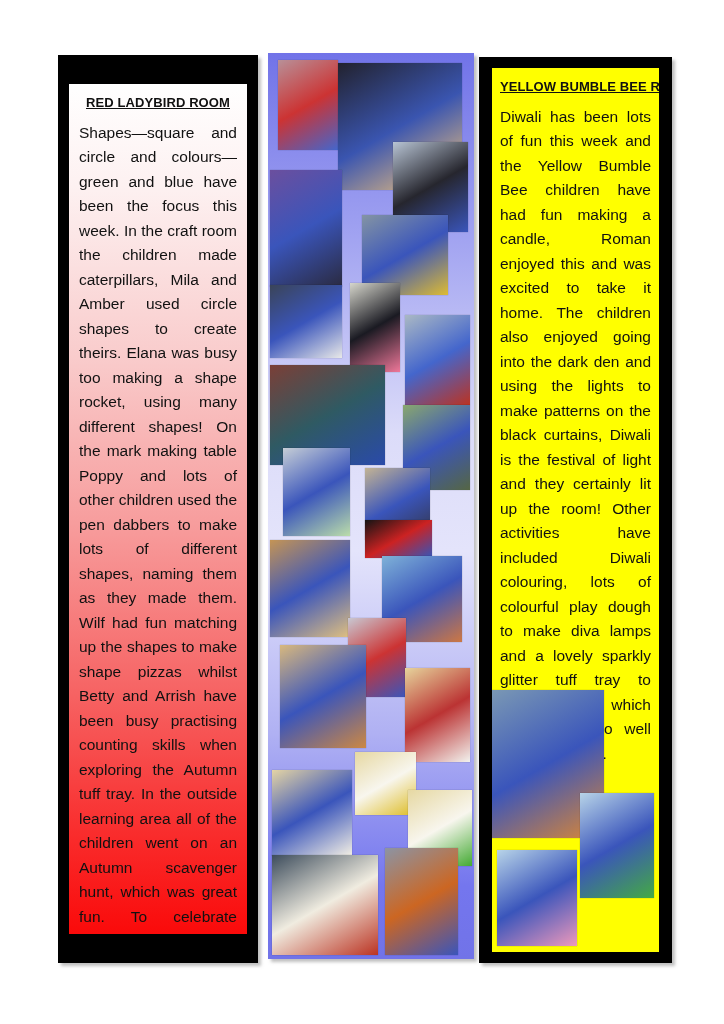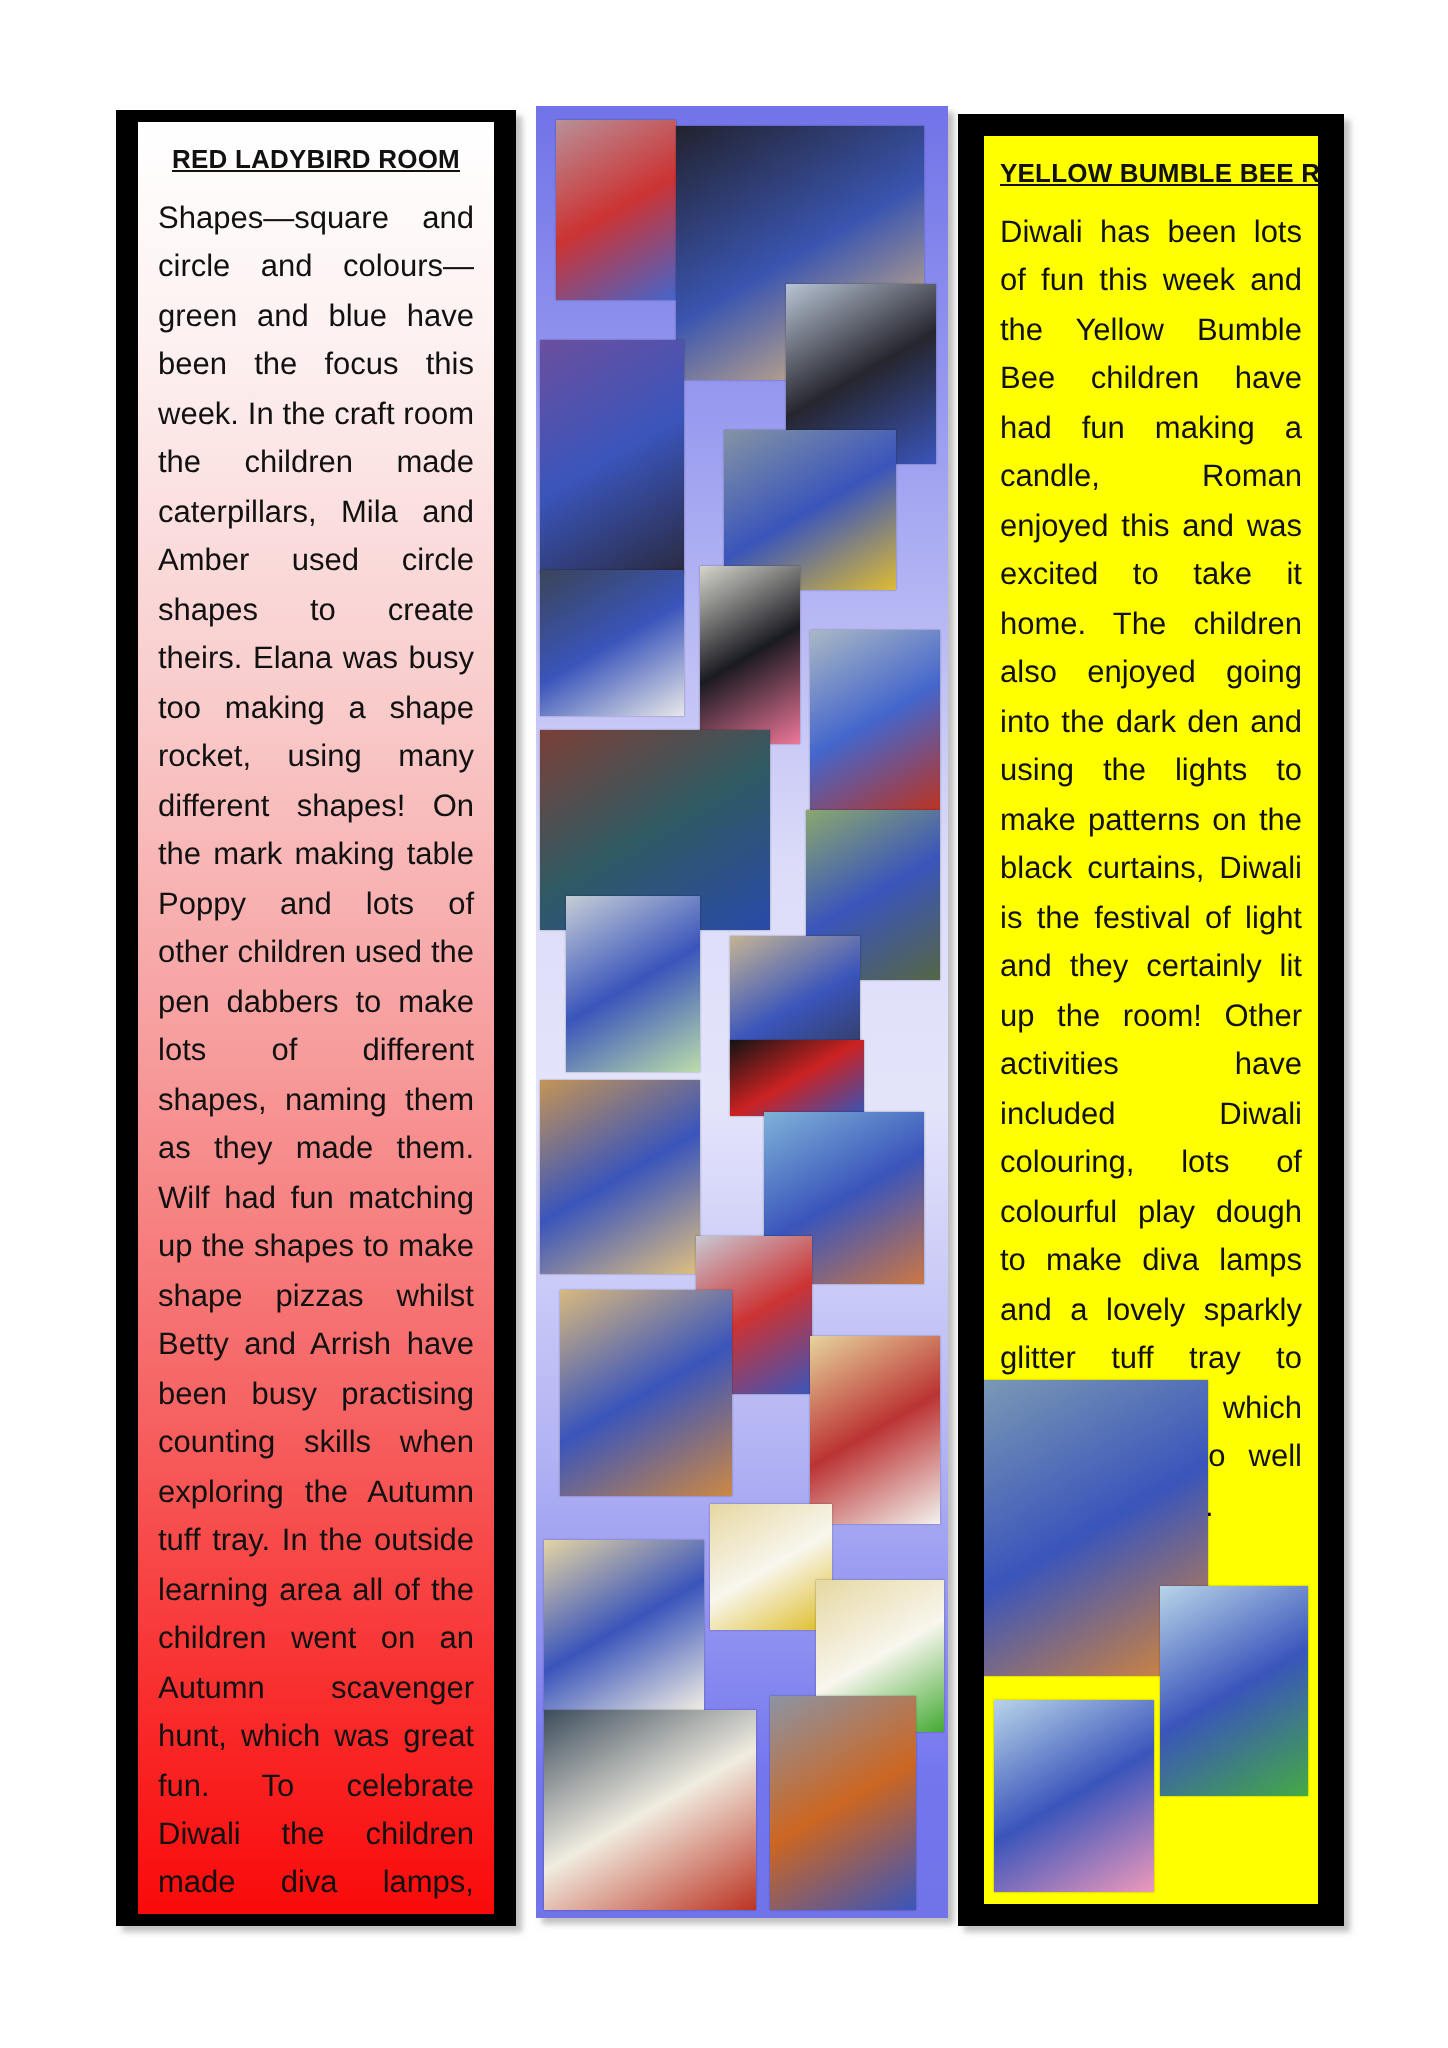--- a/index.html
+++ b/index.html
@@ -25,21 +25,21 @@
   }
   .panel-inner {
     width:100%;
     height:100%;
     box-sizing:border-box;
     overflow:hidden;
   }
   
   .left-panel {
     left:58px; top:55px; width:200px; height:908px;
-    padding:6px 11px;
+    padding:29px 11px;
   }
   .red-grad {
     background:linear-gradient(180deg,
       var(--red0,#ffffff) 0%,
       var(--red1,#fdf1f1) 12%,
       var(--red2,#f9cccc) 32%,
       var(--red3,#f79c9c) 52%,
       var(--red4,#f66262) 72%,
       var(--red5,#f92d2d) 88%,
       var(--red6,#fa0a0a) 100%);

